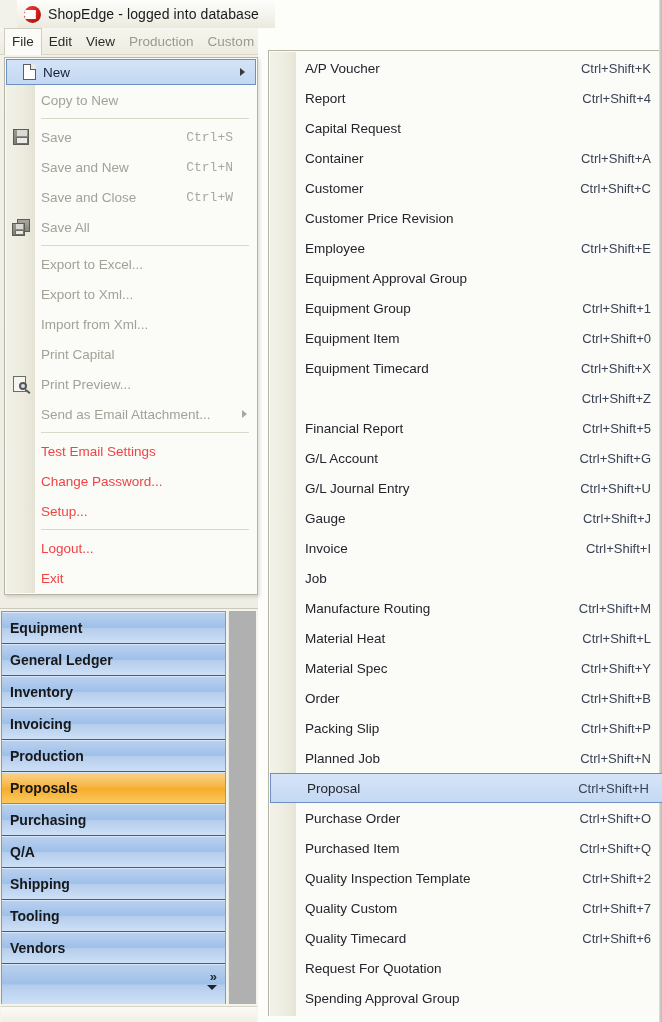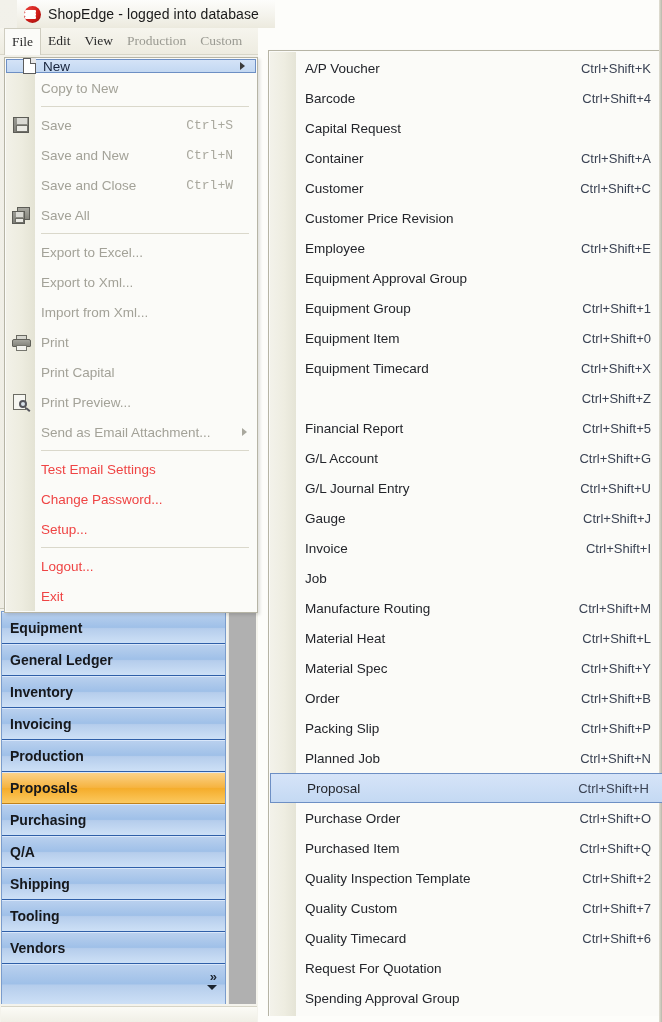--- a/index.html
+++ b/index.html
@@ -40,21 +40,21 @@
   }
 
   
   .menubar {
     position:absolute; left:0; top:28px; width:258px; height:27px;
     background: linear-gradient(to bottom,#f6f5ee 0%,#eeece1 100%);
     border-bottom:1px solid #d8d6c8;
     display:flex; align-items:center; padding-left:4px;
   }
   .menubar-item {
-    font-size:13.5px; color:#2b2b2b; padding:0 7px; white-space:nowrap;font-family:Liberation Serif, serif;
+    font-size:13.5px; color:#2b2b2b; padding:0 7px; white-space:nowrap;
   }
   .menubar-item.dim { color:#9a9a92; }
   .menubar-item.active {
     background:#fbfbf8;
     border-left:1px solid #cfcdc0; border-right:1px solid #cfcdc0;
     border-top:1px solid #cfcdc0;
     height:27px; display:flex; align-items:center; margin-top:0;
   }
 
   
@@ -76,21 +76,21 @@
   .mi .mi-label { font-size:13.5px; color:#ef4444; white-space:nowrap; }
   .mi.disabled .mi-label { color:#a3a298; }
   .mi .mi-accel {
     margin-left:auto; font-size:13px; color:#6a6a64; padding-right:14px; white-space:nowrap;
   }
   .mi.disabled .mi-accel { color:#a9a89e;font-family:Liberation Mono, monospace; }
   .mi.highlight {
     background: linear-gradient(to bottom,#d4e3f7 0%,#c3d8f2 100%);
     border:1px solid #6d8fc4;
     margin:0 1px;
-    height:14px;
+    height:26px;
   }
   .mi.highlight .mi-label { color:#16223a; }
   .sep { height:1px; background:#dad8cb; margin:3px 8px 3px 36px; position:relative; z-index:2;}
   .submenu-arrow {
     margin-left:auto; width:0;height:0;
     border-left:5px solid #3a3a3a; border-top:4px solid transparent; border-bottom:4px solid transparent;
   }
   .submenu-arrow.dim { border-left-color:#a9a89e; }
 
   
@@ -320,30 +320,20 @@
     </div>
 
     <div class="mi disabled">
       <span class="mi-label">Export to Xml...</span>
     </div>
 
     <div class="mi disabled">
       <span class="mi-label">Import from Xml...</span>
     </div>
 
-    <div class="mi disabled">
-      <div class="gicon">
-        <div class="ic-print">
-            <div class="top"></div>
-            <div class="body"></div>
-            <div class="out"></div>
-          </div>
-      </div>
-      <span class="mi-label">Print</span>
-    </div>
 
     <div class="mi disabled">
       <span class="mi-label">Print Capital</span>
     </div>
 
     <div class="mi disabled">
       <div class="gicon">
         <div class="ic-preview">
             <div class="pg"></div>
             <div class="mg"></div>
@@ -383,21 +373,21 @@
     </div>
 
     <div class="submenu">
       <div class="gutter"></div>
       <div id="submenu-items">
           <div class="smi">
             <span class="smi-label">A/P Voucher</span>
             <span class="smi-accel">Ctrl+Shift+K</span>
           </div>
           <div class="smi">
-            <span class="smi-label">Barcode</span>
+            <span class="smi-label">Report</span>
             <span class="smi-accel">Ctrl+Shift+4</span>
           </div>
           <div class="smi">
             <span class="smi-label">Capital Request</span>
             <span class="smi-accel"></span>
           </div>
           <div class="smi">
             <span class="smi-label">Container</span>
             <span class="smi-accel">Ctrl+Shift+A</span>
           </div>

